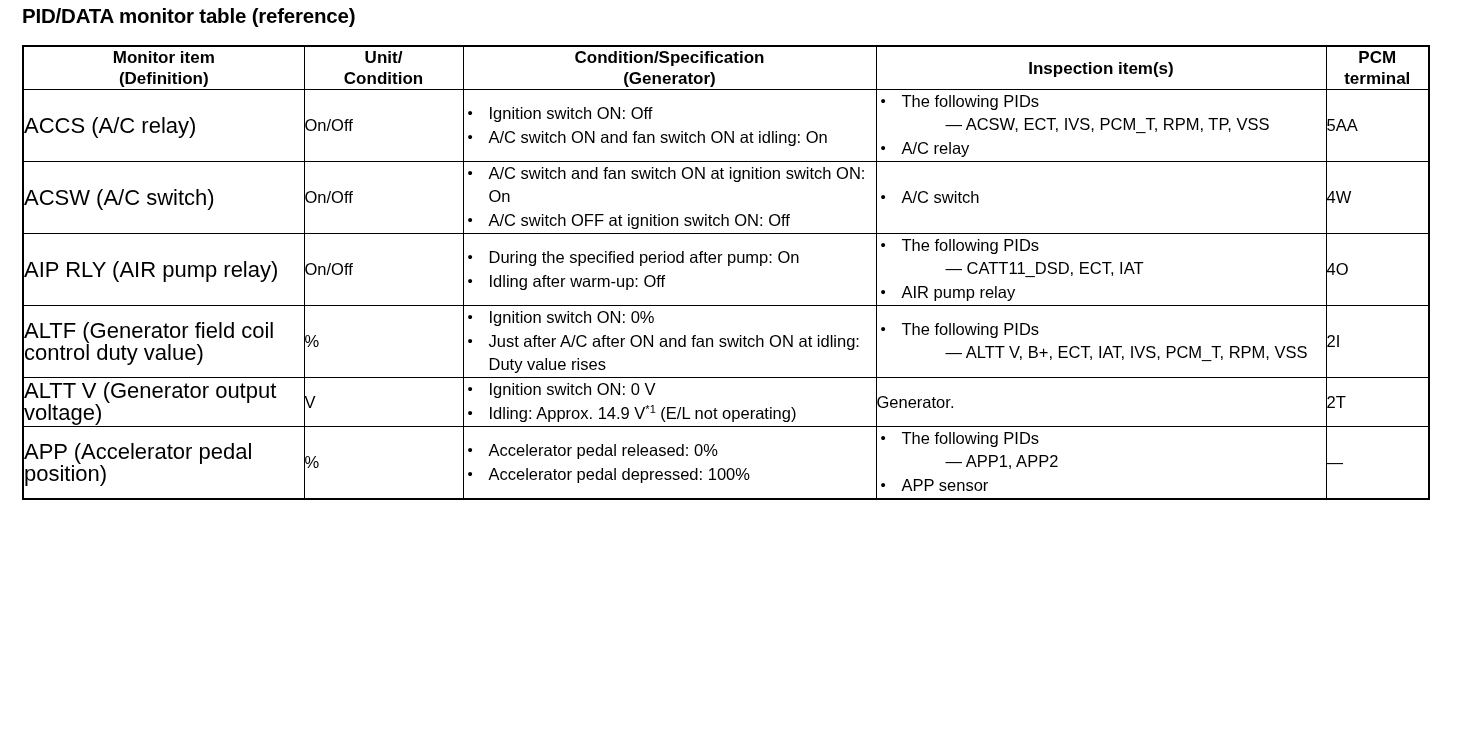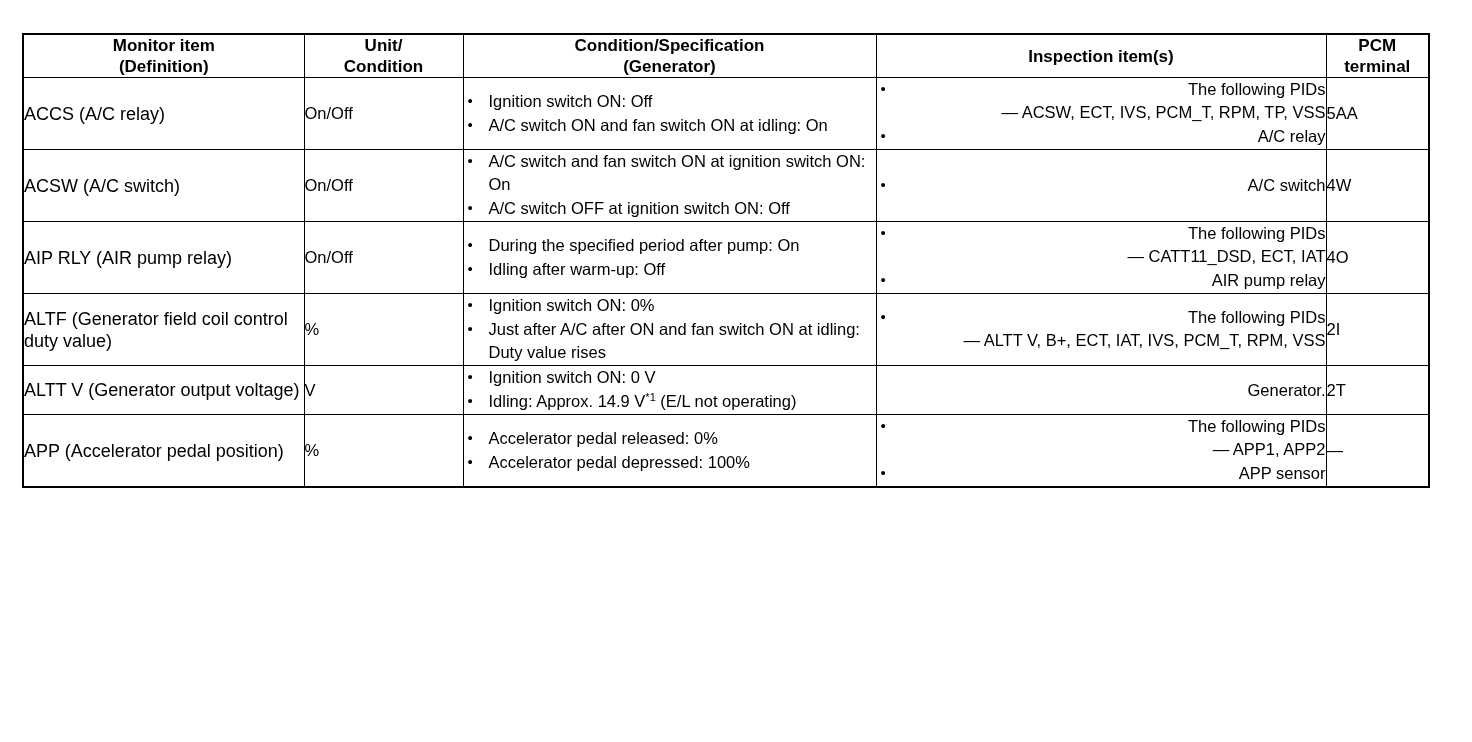--- a/index.html
+++ b/index.html
@@ -27,21 +27,21 @@
     top: 2px;
     font-size: 20.5px;
     font-weight: bold;
     letter-spacing: -0.2px;
     line-height: 28px;
     white-space: nowrap;
   }
   .table-wrap {
     position: absolute;
     left: 22px;
-    top: 33px;
+    top: 45px;
     width: 1117px;
   }
   table.pid {
     border-collapse: collapse;
     width: 1406px;
     table-layout: fixed;
     border: 2.5px solid #000;
   }
   table.pid td, table.pid th {
     border: 1.5px solid #000;
@@ -58,42 +58,42 @@
     border-bottom-width: 2.5px;
   }
   
   col.c-monitor   { width: 281px; }
   col.c-unit      { width: 159px; }
   col.c-cond      { width: 413px; }
   col.c-inspect   { width: 450px; }
   col.c-pcm       { width: 103px; }
 
   td.monitor {
-    font-size: 18px;
+    font-size: 22px;
     line-height: 22px;
     padding: 4px 6px 4px 11px;
     text-align: left;
   }
   td.unit {
     font-size: 16.5px;
     line-height: 21px;
     text-align: left;
   }
   td.pcm {
     font-size: 16.5px;
     line-height: 21px;
     text-align: left;
   }
   td.cond, td.inspect {
     font-size: 16.5px;
     line-height: 23px;
     padding: 7px 6px 7px 10px;
     text-align: left;
   }
-  td.inspect { padding-left: 12px; text-align: right; }
+  td.inspect { padding-left: 12px; }
 
   ul.blist {
     list-style: none;
     margin: 0;
     padding: 0;
   }
   ul.blist > li {
     position: relative;
     padding-left: 25px;
     margin: 0 0 1px 0;
@@ -106,32 +106,33 @@
     font-size: 15px;
     line-height: 23px;
   }
 
   .subline {
     display: block;
     padding-left: 6px;
     text-indent: -6px;
     margin-left: 44px;
   }
-  .plain-text { display: block; margin-left: 36px; }
+  .plain-text { display: block; }
   sup.note {
     font-size: 11px;
     vertical-align: super;
     line-height: 0;
   }
 </style>
 </head>
 <body>
 
 <div class="page">
 
+  <div class="doc-title">PID/DATA monitor table (reference)</div>
 
   <div class="table-wrap">
     <table class="pid">
       <colgroup>
         <col class="c-monitor">
         <col class="c-unit">
         <col class="c-cond">
         <col class="c-inspect">
         <col class="c-pcm">
       </colgroup>

